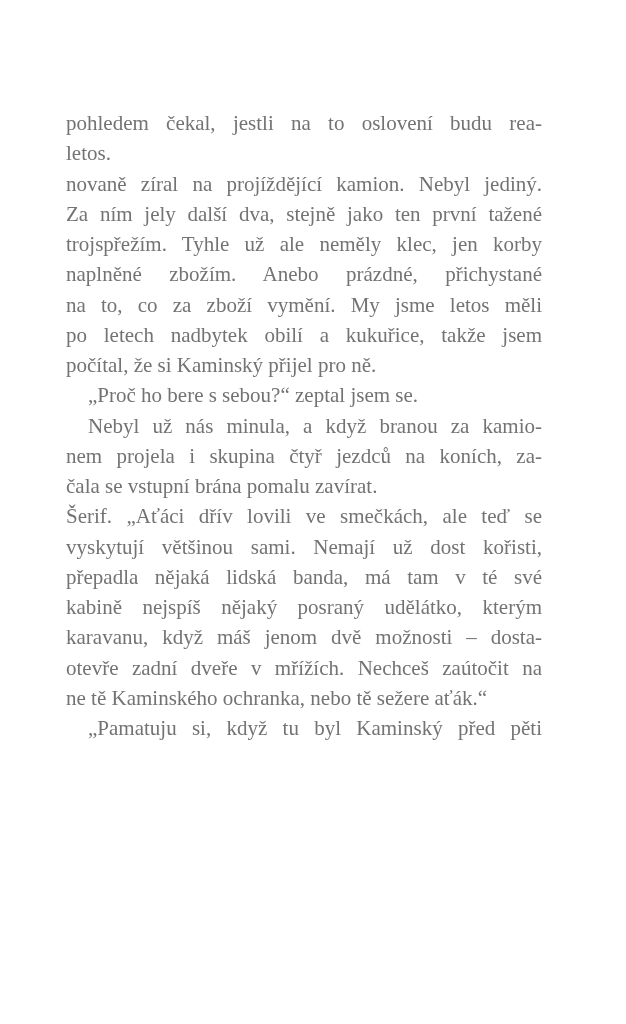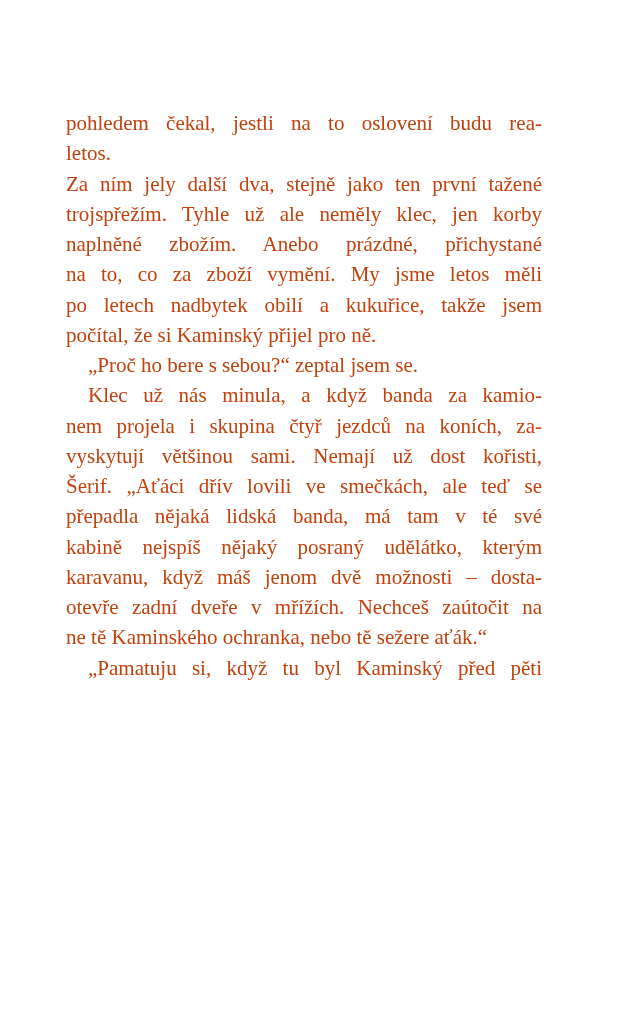--- a/index.html
+++ b/index.html
@@ -40,43 +40,45 @@
     text-align-last: left;
   }
   .line.indent {
     text-indent: 22px;
   }
 </style>
 </head>
 <body style="background: rgb(255, 255, 255);">
 
 <div class="page">
-  <div class="text-block" style="color: #c2410c;">
+  <div class="text-block" style="color: #737373;">
       <div class="paragraph">
         <div class="line">pohledem čekal, jestli na to oslovení budu rea-</div>
         <div class="line last">letos.</div>
       </div>
       <div class="paragraph">
+        <div class="line">novaně zíral na projíždějící kamion. Nebyl jediný.</div>
         <div class="line">Za ním jely další dva, stejně jako ten první tažené</div>
         <div class="line">trojspřežím. Tyhle už ale neměly klec, jen korby</div>
         <div class="line">naplněné zbožím. Anebo prázdné, přichystané</div>
         <div class="line">na to, co za zboží vymění. My jsme letos měli</div>
         <div class="line">po letech nadbytek obilí a kukuřice, takže jsem</div>
         <div class="line last">počítal, že si Kaminský přijel pro ně.</div>
       </div>
       <div class="paragraph">
         <div class="line last indent">„Proč ho bere s sebou?“ zeptal jsem se.</div>
       </div>
       <div class="paragraph">
-        <div class="line indent">Klec už nás minula, a když banda za kamio-</div>
+        <div class="line indent">Nebyl už nás minula, a když branou za kamio-</div>
         <div class="line">nem projela i skupina čtyř jezdců na koních, za-</div>
+        <div class="line last">čala se vstupní brána pomalu zavírat.</div>
       </div>
       <div class="paragraph">
+        <div class="line">Šerif. „Aťáci dřív lovili ve smečkách, ale teď se</div>
         <div class="line">vyskytují většinou sami. Nemají už dost kořisti,</div>
-        <div class="line">Šerif. „Aťáci dřív lovili ve smečkách, ale teď se</div>
         <div class="line">přepadla nějaká lidská banda, má tam v té své</div>
         <div class="line">kabině nejspíš nějaký posraný udělátko, kterým</div>
         <div class="line">karavanu, když máš jenom dvě možnosti – dosta-</div>
         <div class="line">otevře zadní dveře v mřížích. Nechceš zaútočit na</div>
         <div class="line last">ne tě Kaminského ochranka, nebo tě sežere aťák.“</div>
       </div>
       <div class="paragraph">
         <div class="line indent">„Pamatuju si, když tu byl Kaminský před pěti</div>
       </div>
     </div>

